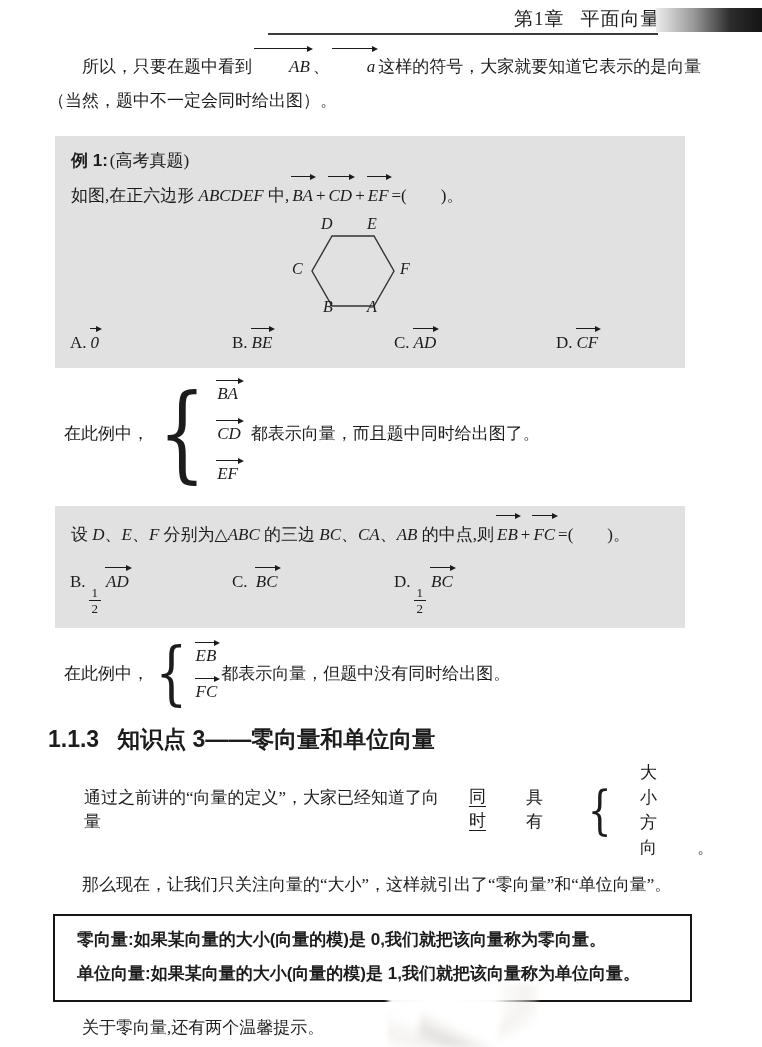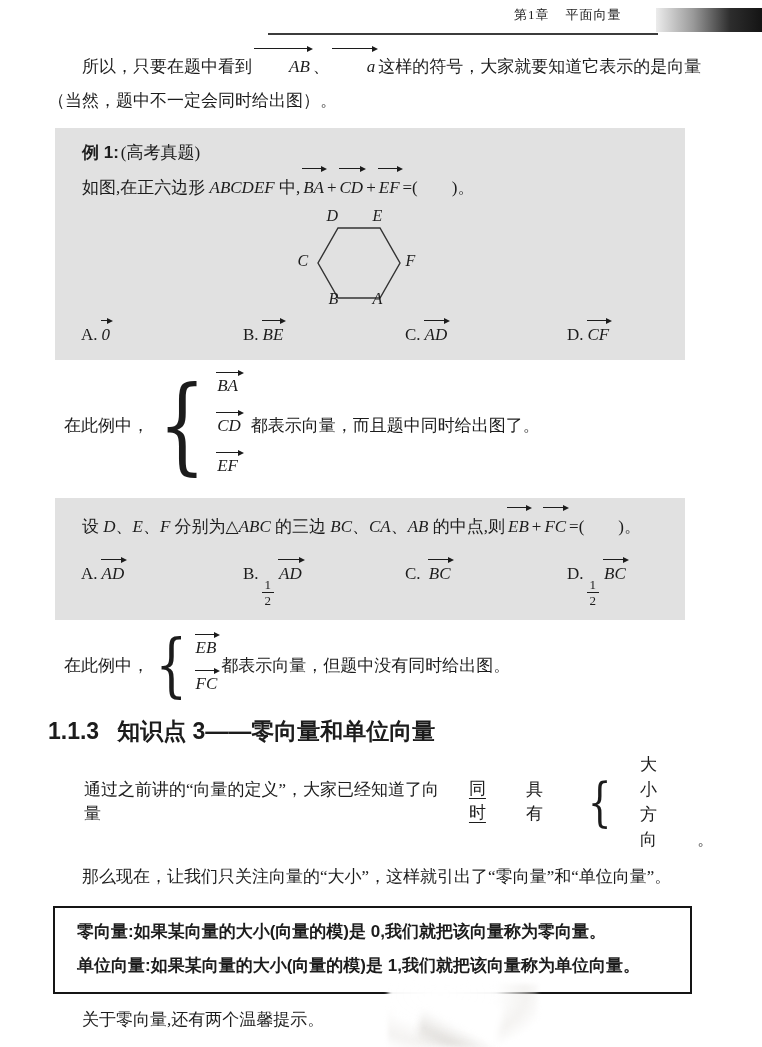--- a/index.html
+++ b/index.html
@@ -3,21 +3,21 @@
 <meta charset="utf-8">
 <style>
   html,body { margin:0; padding:0; background:#fff; }
   .page {
     position:relative; width:762px; height:1047px; overflow:hidden;
     background:#ffffff; color:#1c1c1c;
     font-family:"Liberation Serif","DejaVu Serif",serif;
     font-size:17px;
   }
   
-  .hdr-chapter { position:absolute; top:6px; left:514px; font-size:13px; letter-spacing:1px; }
+  .hdr-chapter { position:absolute; top:6px; left:514px; font-size:19px; letter-spacing:1px; }
   .hdr-gap { display:inline-block; width:16px; }
   .hdr-rule { position:absolute; top:33px; left:268px; width:390px; height:2px; background:#3c3c3c; }
   .hdr-grad { position:absolute; top:8px; left:656px; width:106px; height:24px;
     background:linear-gradient(90deg,#ececec 0%,#9a9a9a 35%,#2d2d2d 70%,#141414 100%); }
   
   .content { position:absolute; top:46px; left:0; width:762px; }
   p { margin:0; }
   .body { margin:4px 48px 0 48px; line-height:34px; }
   .indent { text-indent:2em; }
   .mi { font-style:italic; font-family:"Liberation Serif","DejaVu Serif",serif; }
@@ -26,21 +26,21 @@
   .varrow { position:absolute; left:1px; right:1px; top:-5px; height:7px; }
   .varrow::before { content:''; position:absolute; left:0; right:3px; top:3px; border-top:1.4px solid #1c1c1c; }
   .varrow::after { content:''; position:absolute; right:-2px; top:1px; width:0; height:0;
     border-top:3px solid transparent; border-bottom:3px solid transparent; border-left:6px solid #1c1c1c; }
   
   .frac { display:inline-flex; flex-direction:column; align-items:center; vertical-align:-10px;
     font-size:13px; margin:0 2px; }
   .frac .num { line-height:14px; }
   .frac .den { line-height:15px; border-top:1.2px solid #1c1c1c; padding:0 3px; }
   
-  .gray-box { margin:10px 77px 0 55px; background:#e1e1e1; padding:9px 18px 12px 13px; }
+  .gray-box { margin:18px 77px 0 55px; background:#e1e1e1; padding:9px 18px 12px 2px; }
   .ex-title { margin-left:14px; line-height:31px; }
   .ex-label { font-weight:bold; font-family:"Liberation Sans","DejaVu Sans",sans-serif; margin-right:2px; }
   .ex-q { margin-left:14px; line-height:36px; margin-top:2px; }
   
   .hex-fig { position:relative; width:132px; height:100px; margin:4px auto 0; transform:translateX(-8px); }
   .hex-fig svg { position:absolute; left:23px; top:15px; }
   .hex-fig polygon { fill:none; stroke:#333; stroke-width:1.4; }
   .hx { position:absolute; font-style:italic; font-size:16px; }
   .hx-d { left:33px; top:-3px; }  .hx-e { left:79px; top:-3px; }
   .hx-c { left:4px;  top:42px; }  .hx-f { left:112px; top:42px; }
@@ -127,21 +127,20 @@
         <span class="vec"><i class="varrow"></i><span>CD</span></span>
         <span class="vec"><i class="varrow"></i><span>EF</span></span>
       </span>
       <span class="post">都表示向量，而且题中同时给出图了。</span>
     </div>
 
     <section class="gray-box" style="margin-top:12px;">
       <p class="ex-q"><span>设 </span><span class="mi">D</span><span>、</span><span class="mi">E</span><span>、</span><span class="mi">F</span><span> 分别为△</span><span class="mi">ABC</span><span> 的三边 </span><span class="mi">BC</span><span>、</span><span class="mi">CA</span><span>、</span><span class="mi">AB</span><span> 的中点,则</span><span class="vec"><i class="varrow"></i><span>EB</span></span><span>+</span><span class="vec"><i class="varrow"></i><span>FC</span></span><span>=(　　)。</span></p>
 
       <div class="options" style="margin-top:16px;">
-        <span class="opt"><span class="okey">A.</span><span class="vec"><i class="varrow"></i><span>AD</span></span></span>
         <span class="opt"><span class="okey">B.</span><span class="frac">
               <span class="num">1</span>
               <span class="den">2</span>
             </span><span class="vec"><i class="varrow"></i><span>AD</span></span></span>
         <span class="opt"><span class="okey">C.</span> <span class="vec"><i class="varrow"></i><span>BC</span></span></span>
         <span class="opt"><span class="okey">D.</span><span class="frac">
               <span class="num">1</span>
               <span class="den">2</span>
             </span><span class="vec"><i class="varrow"></i><span>BC</span></span></span>
       </div>

